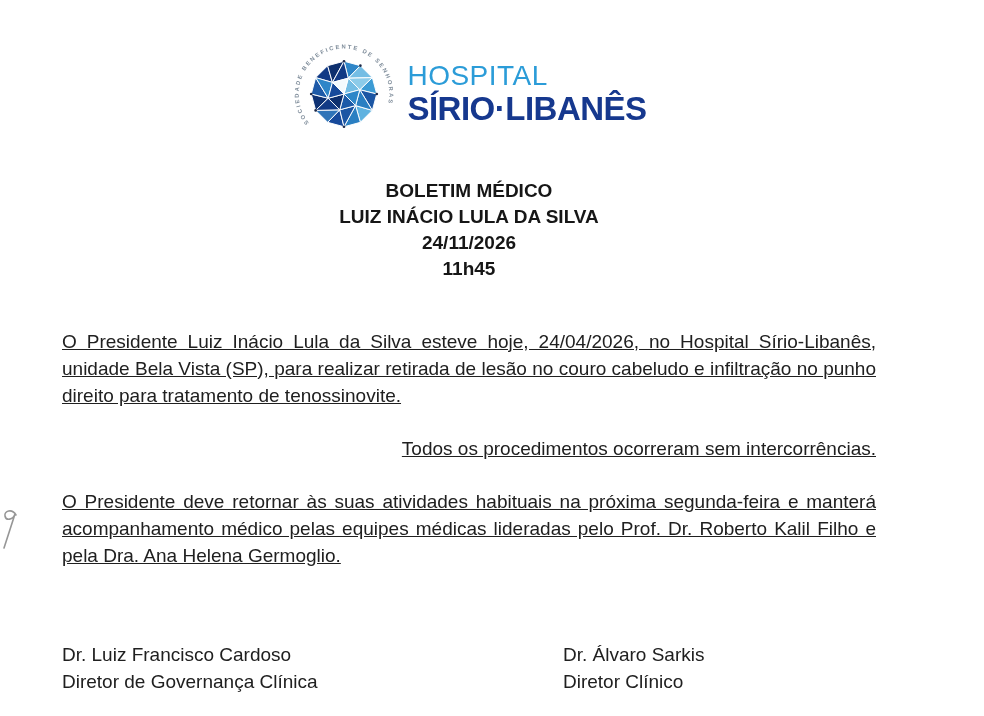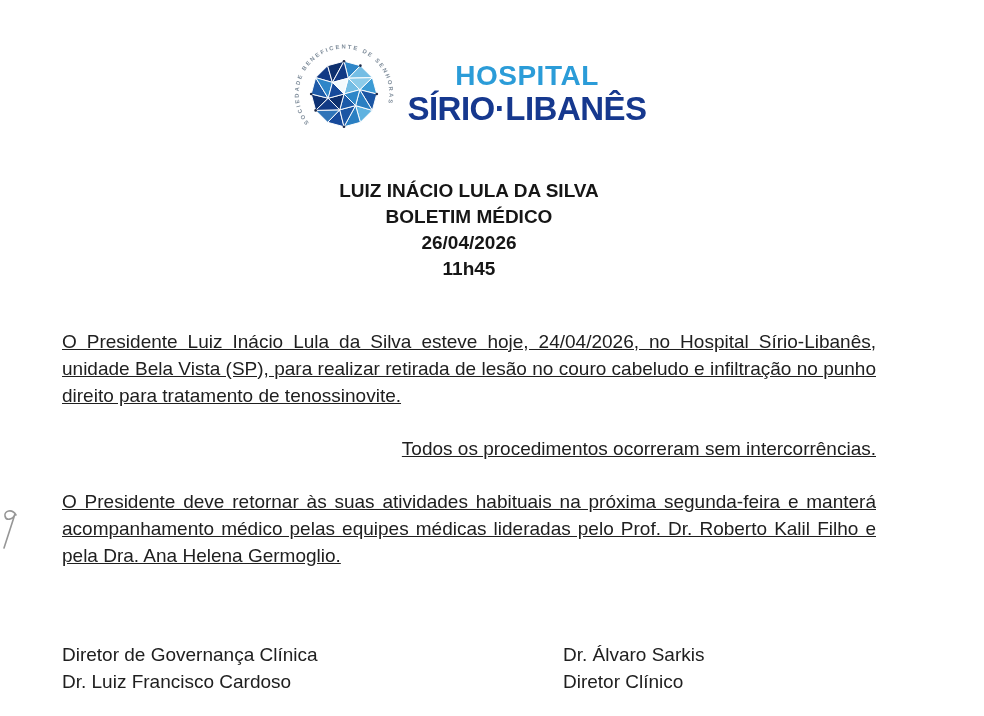--- a/index.html
+++ b/index.html
@@ -30,25 +30,24 @@
   .globe { width: 106px; height: 110px; flex: 0 0 auto; }
   .ring-text {
     font-size: 6px;
     letter-spacing: 2px;
     font-weight: 600;
     fill: #7d8b99;
   }
   .logo-text { display: flex; flex-direction: column; justify-content: center; }
   .logo-line1 {
     font-size: 28px;
-    font-weight: 700;
+    font-weight: 400;
     letter-spacing: 0.5px;
     color: #2b9cd8;
     line-height: 1.05;
-    text-align: center;
   }
   .logo-line2 {
     font-size: 33px;
     font-weight: 700;
     letter-spacing: -0.5px;
     color: #16388e;
     line-height: 1.05;
     margin-top: 2px;
   }
   
@@ -147,34 +146,34 @@
           <circle cx="21" cy="57" r="1.4"></circle>
         </g>
       </svg>
       <div class="logo-text">
         <div class="logo-line1">HOSPITAL</div>
         <div class="logo-line2">SÍRIO·LIBANÊS</div>
       </div>
     </div>
 
     <div class="header">
+      <div>BOLETIM MÉDICO</div>
       <div>LUIZ INÁCIO LULA DA SILVA</div>
-      <div>BOLETIM MÉDICO</div>
-      <div>26/04/2026</div>
+      <div>24/11/2026</div>
       <div>11h45</div>
     </div>
 
     <p class="para p1">O Presidente Luiz Inácio Lula da Silva esteve hoje, 24/04/2026, no Hospital Sírio-Libanês, unidade Bela Vista (SP), para realizar retirada de lesão no couro cabeludo e infiltração no punho direito para tratamento de tenossinovite.</p>
     <p class="para p2">Todos os procedimentos ocorreram sem intercorrências.</p>
     <p class="para p3">O Presidente deve retornar às suas atividades habituais na próxima segunda-feira e manterá acompanhamento médico pelas equipes médicas lideradas pelo Prof. Dr. Roberto Kalil Filho e pela Dra. Ana Helena Germoglio.</p>
 
     <div class="signatures">
       <div class="sig-left">
+        <div>Dr. Luiz Francisco Cardoso</div>
         <div>Diretor de Governança Clínica</div>
-        <div>Dr. Luiz Francisco Cardoso</div>
       </div>
       <div class="sig-right">
         <div>Dr. Álvaro Sarkis</div>
         <div>Diretor Clínico</div>
       </div>
     </div>
 
   </div>
 </div>
 

